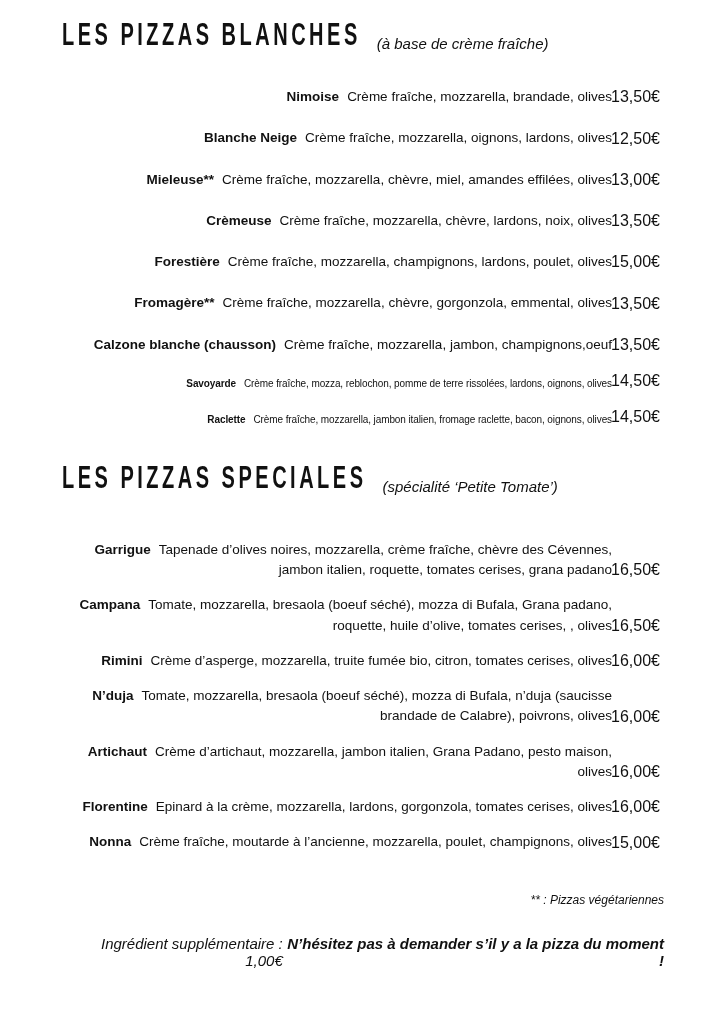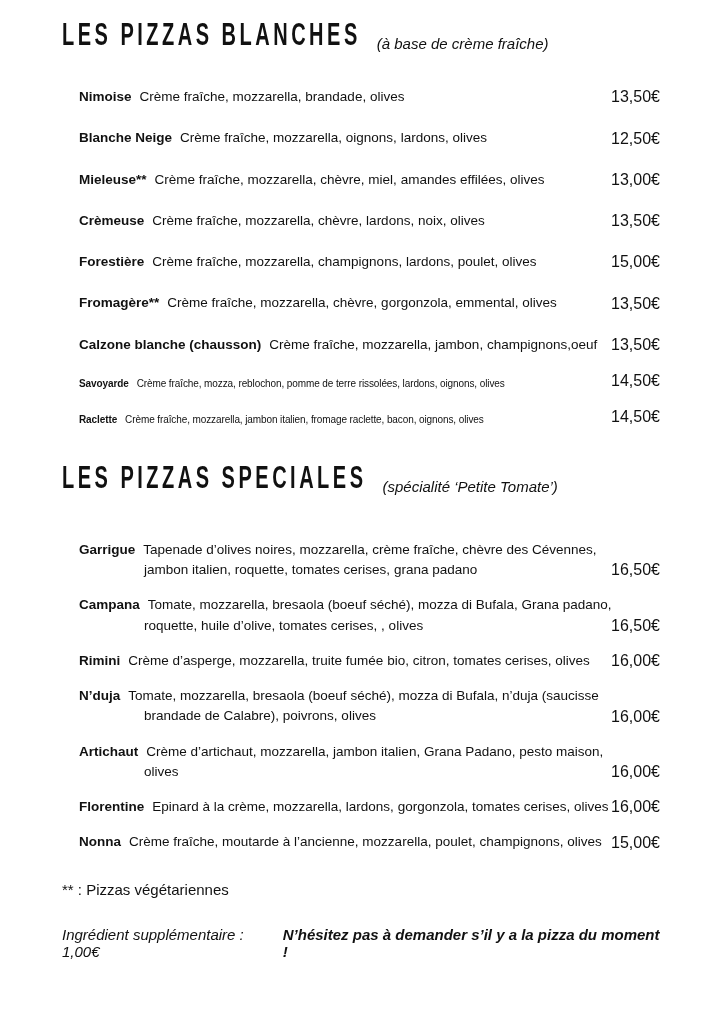--- a/index.html
+++ b/index.html
@@ -9,20 +9,21 @@
     height: 1024px;
     overflow: hidden;
     font-family: "Liberation Sans", sans-serif;
     color: #111111;
   }
   .page {
     width: 722px;
     height: 1024px;
     padding: 30px 58px 30px 62px;
     background: #ffffff;
+    text-align: right;
   }
 
   
   .section-header {
     display: flex;
     align-items: flex-end;
     gap: 16px;
     margin-bottom: 34px;
   }
   .section-title {
@@ -71,22 +72,23 @@
     bottom: 1px;
     font-size: 16px;
     white-space: nowrap;
   }
 
   .section { margin-bottom: 0; }
   .section + .section { margin-top: 46px; }
   .section:nth-of-type(2) .section-header { margin-bottom: 44px; }
 
   .footnote-veg {
-    margin-top: 28px;
-    font-size: 15px;
+    margin-top: 40px;
+    font-style: italic;
+    font-size: 12px;
   }
   .footer-row {
     margin-top: 28px;
     display: flex;
     justify-content: space-between;
     align-items: baseline;
   }
   .footnote-supplement {
     font-style: italic;
     font-size: 15px;

